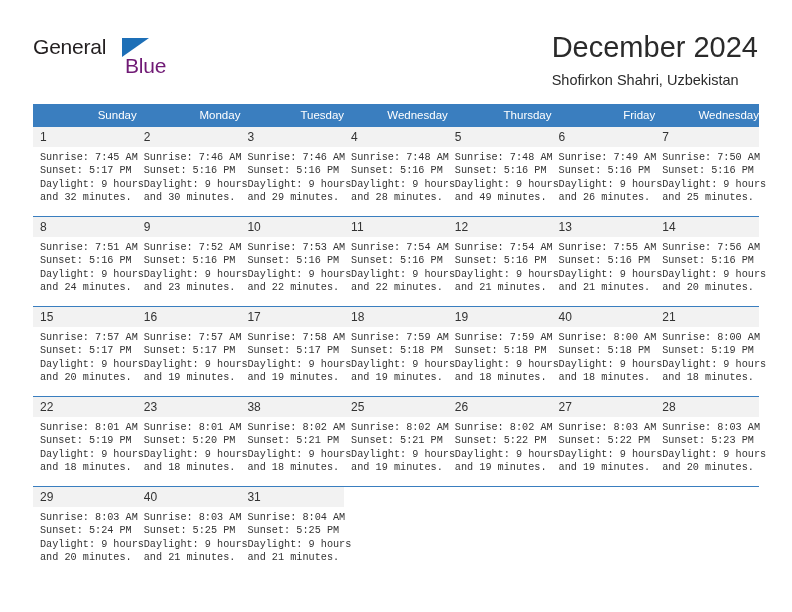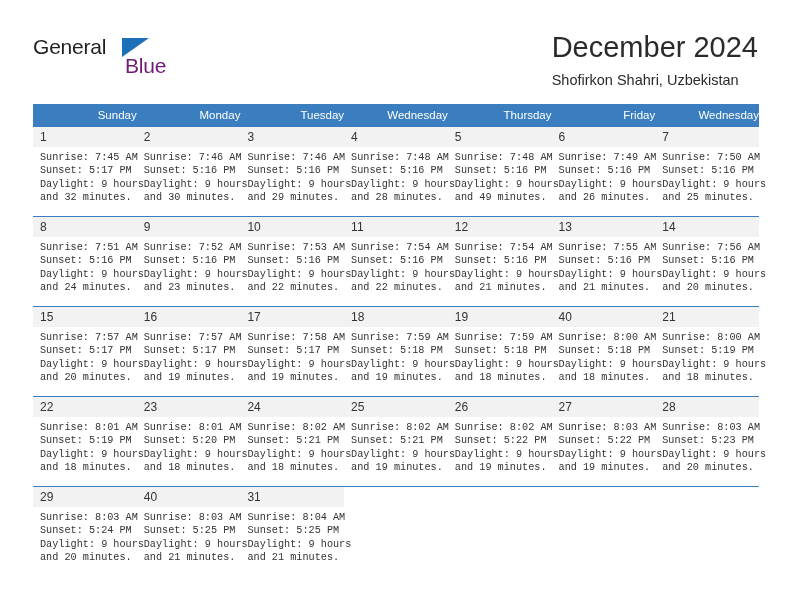--- a/index.html
+++ b/index.html
@@ -394,21 +394,21 @@
         <td>
           <div class="daynum">23</div>
           <div class="cellinfo">
             <div>Sunrise: 8:01 AM</div>
             <div>Sunset: 5:20 PM</div>
             <div>Daylight: 9 hours</div>
             <div class="dl2">and 18 minutes.</div>
           </div>
         </td>
         <td>
-          <div class="daynum">24</div>
+          <div class="daynum">38</div>
           <div class="cellinfo">
             <div>Sunrise: 8:02 AM</div>
             <div>Sunset: 5:21 PM</div>
             <div>Daylight: 9 hours</div>
             <div class="dl2">and 18 minutes.</div>
           </div>
         </td>
         <td>
           <div class="daynum">25</div>
           <div class="cellinfo">

